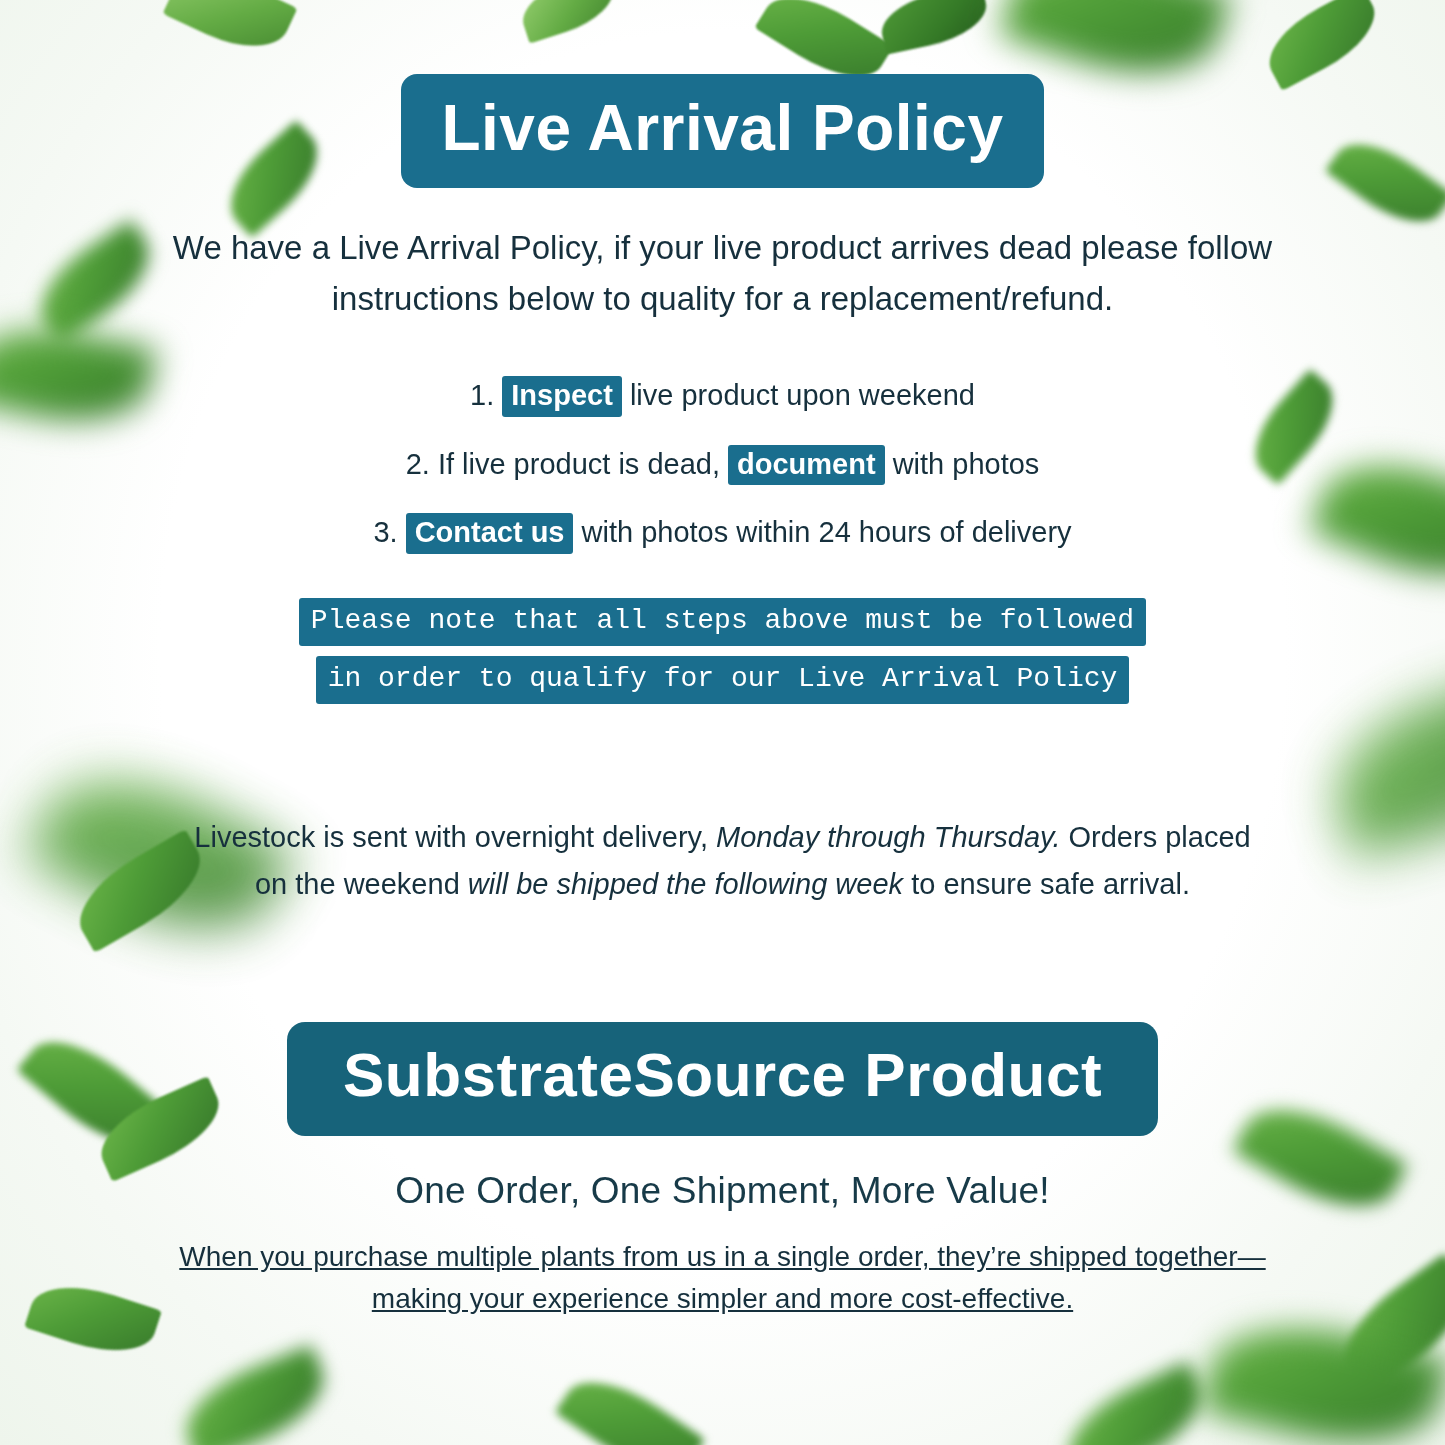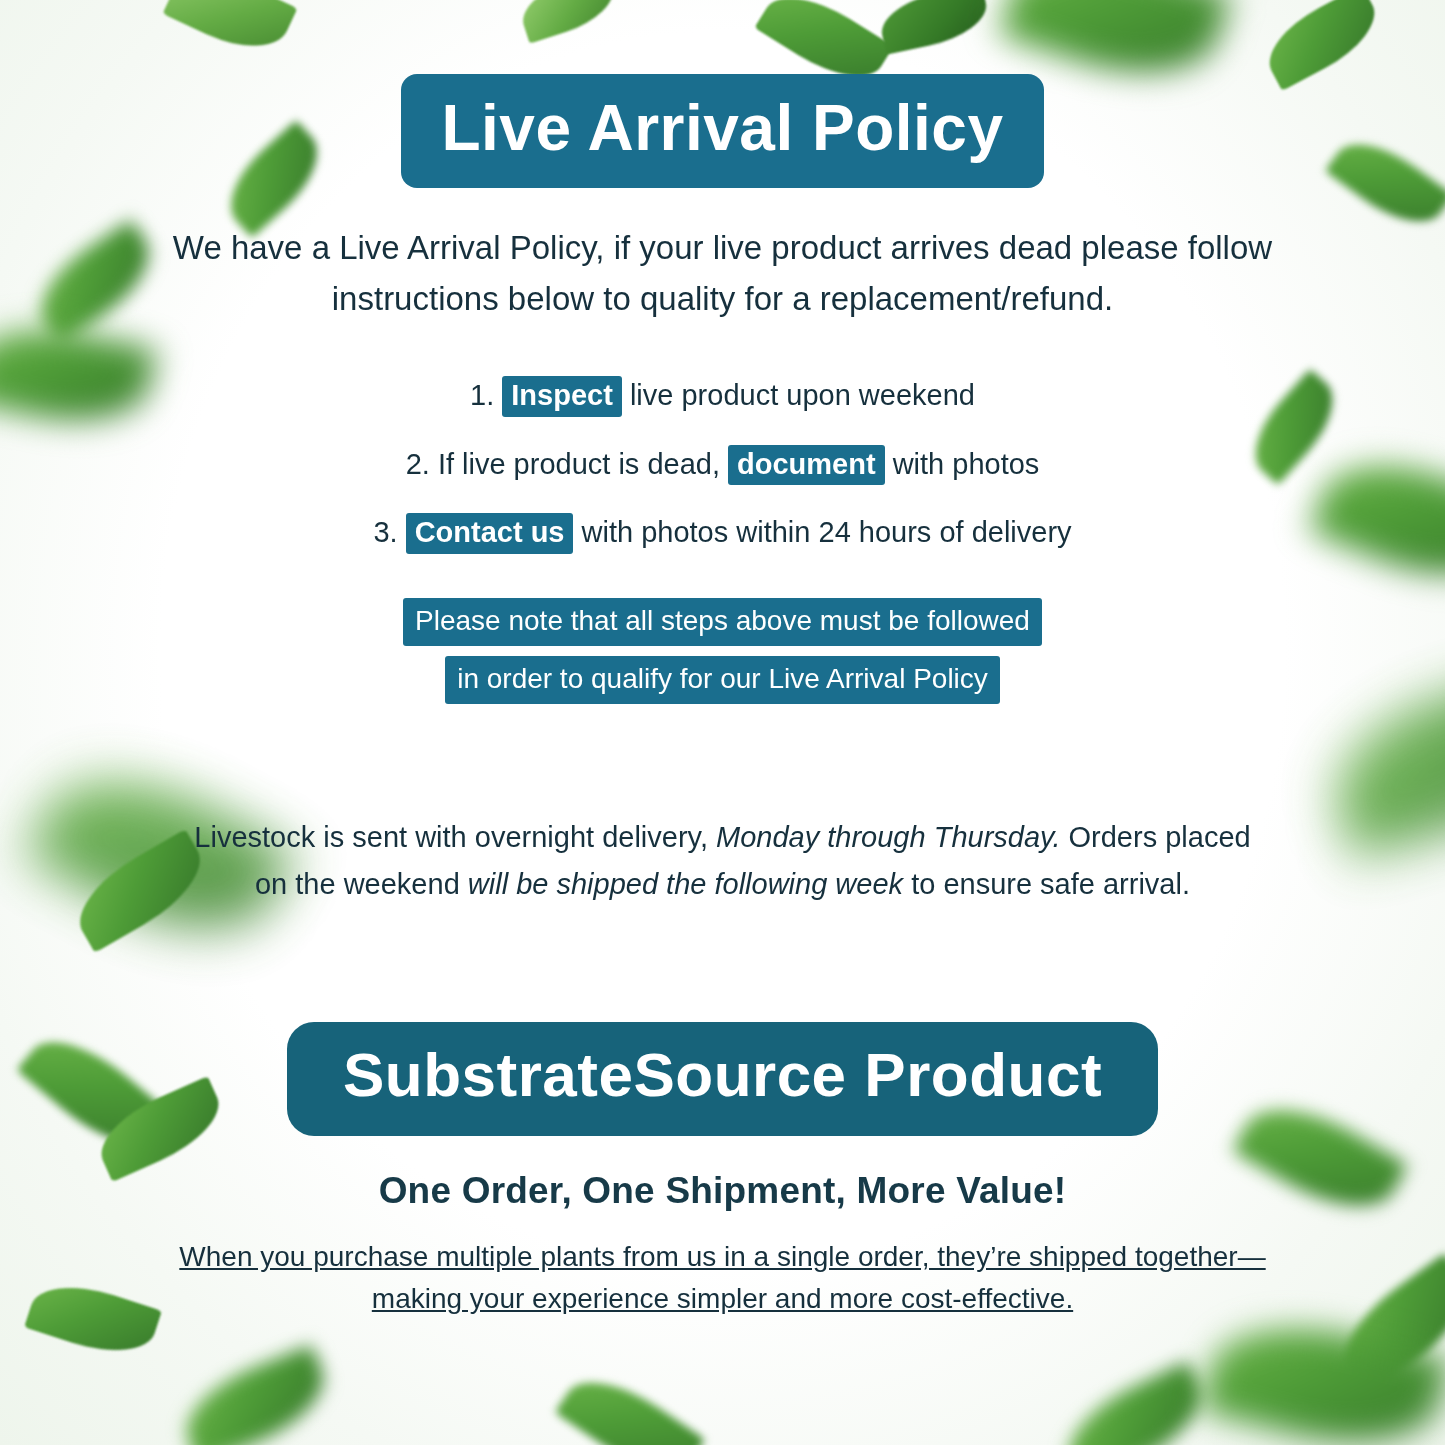--- a/index.html
+++ b/index.html
@@ -102,20 +102,21 @@
     line-height: 1.05;
     text-align: center;
   }
   .num { display: inline-block; }
 
   .note {
     margin: 44px auto 0 auto;
     width: 1180px;
     font-size: 28px;
     line-height: 1.05;
+    font-family: Liberation Mono, monospace;
   }
   .note-line {
     display: inline-block;
     background: #1a6e8e;
     color: #ffffff;
     padding: 8px 12px 11px 12px;
     margin-bottom: 10px;
     border-radius: 3px;
   }
 
@@ -127,29 +128,29 @@
     color: #16303d;
   }
   .shipping em {
     font-style: italic;
   }
 
   .product-banner {
     margin-top: 100px;
     padding: 22px 56px 30px 56px;
     font-size: 62px;
-    border-radius: 27px;
+    border-radius: 18px;
     background: #1a5c6e;
     background: #17637a;
   }
 
   .subhead {
     margin: 34px auto 0 auto;
     font-size: 37px;
-    font-weight: bold;
+    font-weight: normal;
     color: #173a48;
     letter-spacing: .2px;
   }
 
   .outro {
     margin: 24px auto 0 auto;
     width: 1100px;
     font-size: 28px;
     line-height: 1.5;
     color: #16303d;

